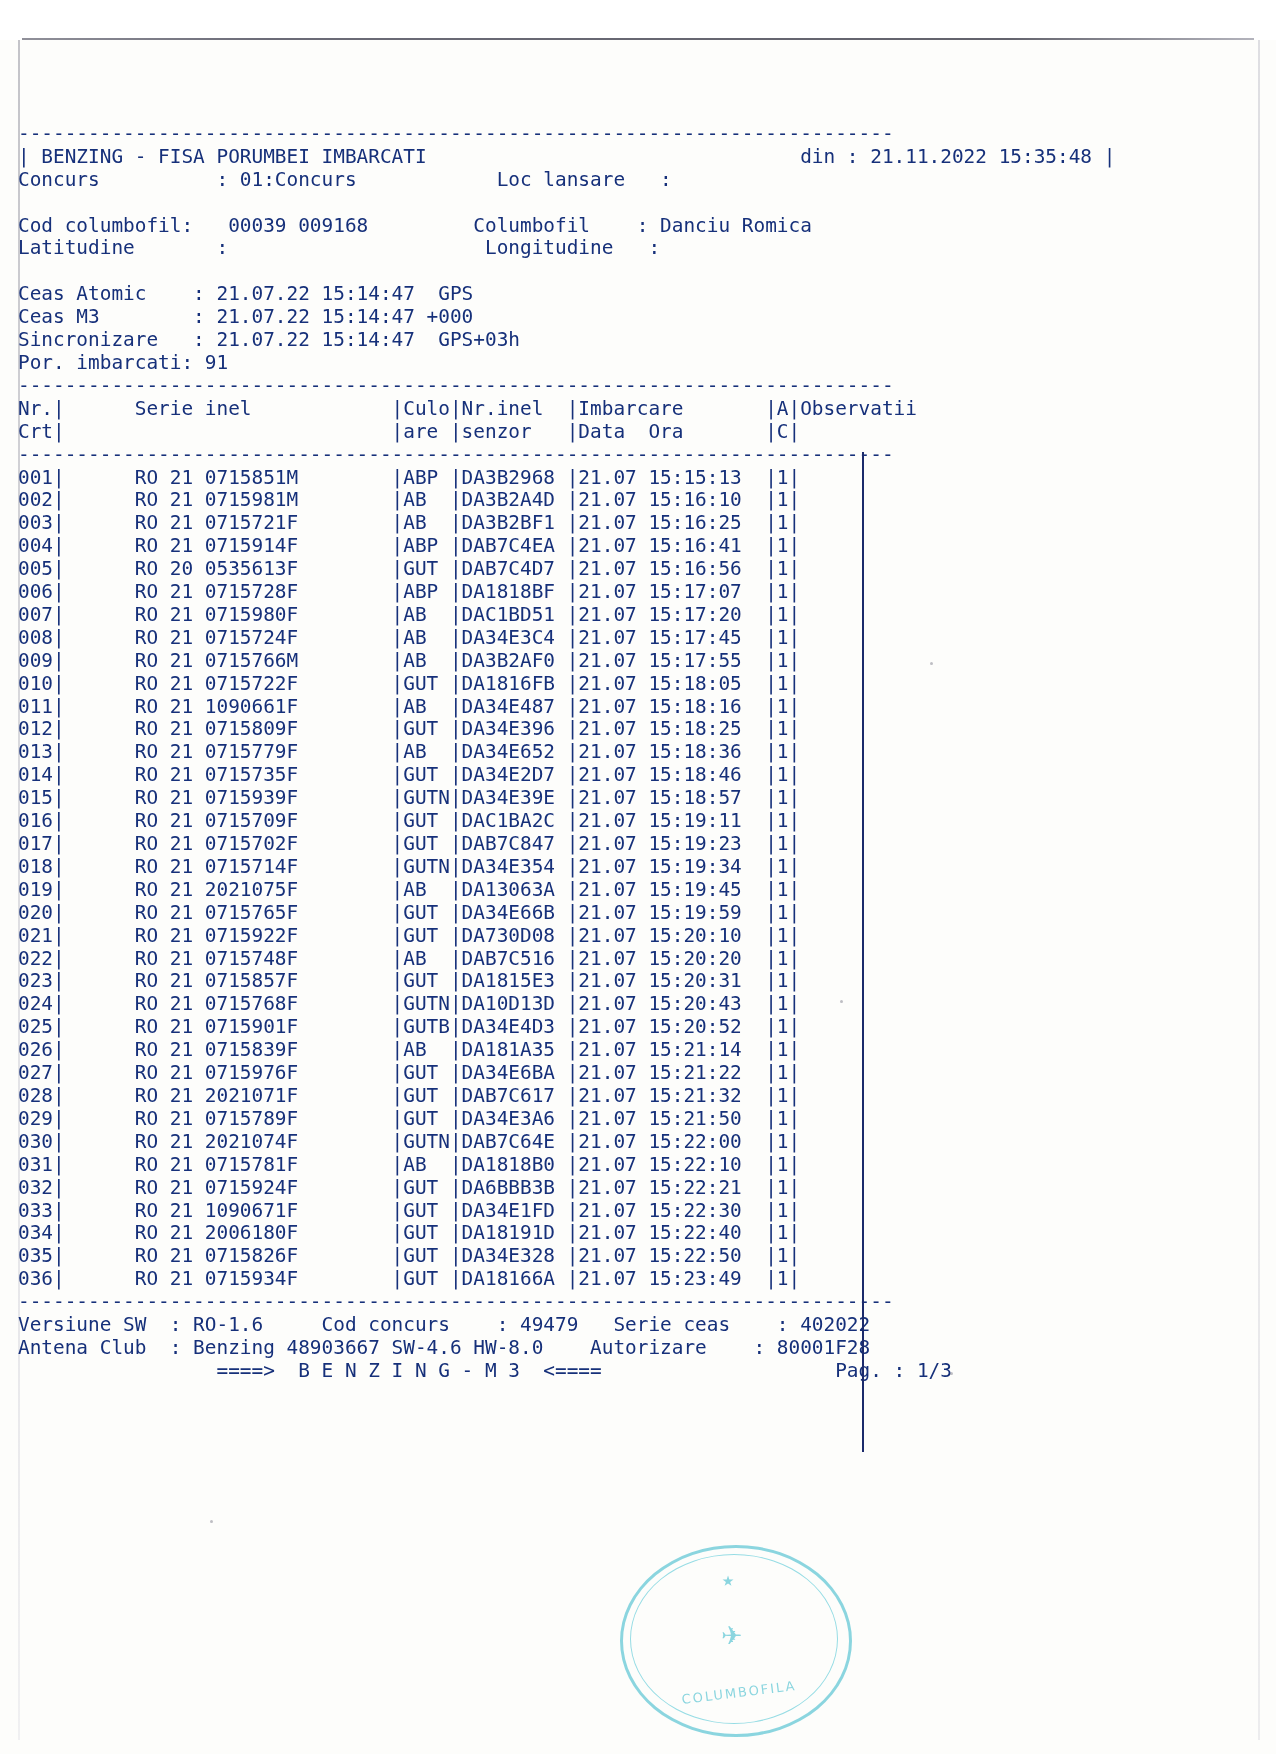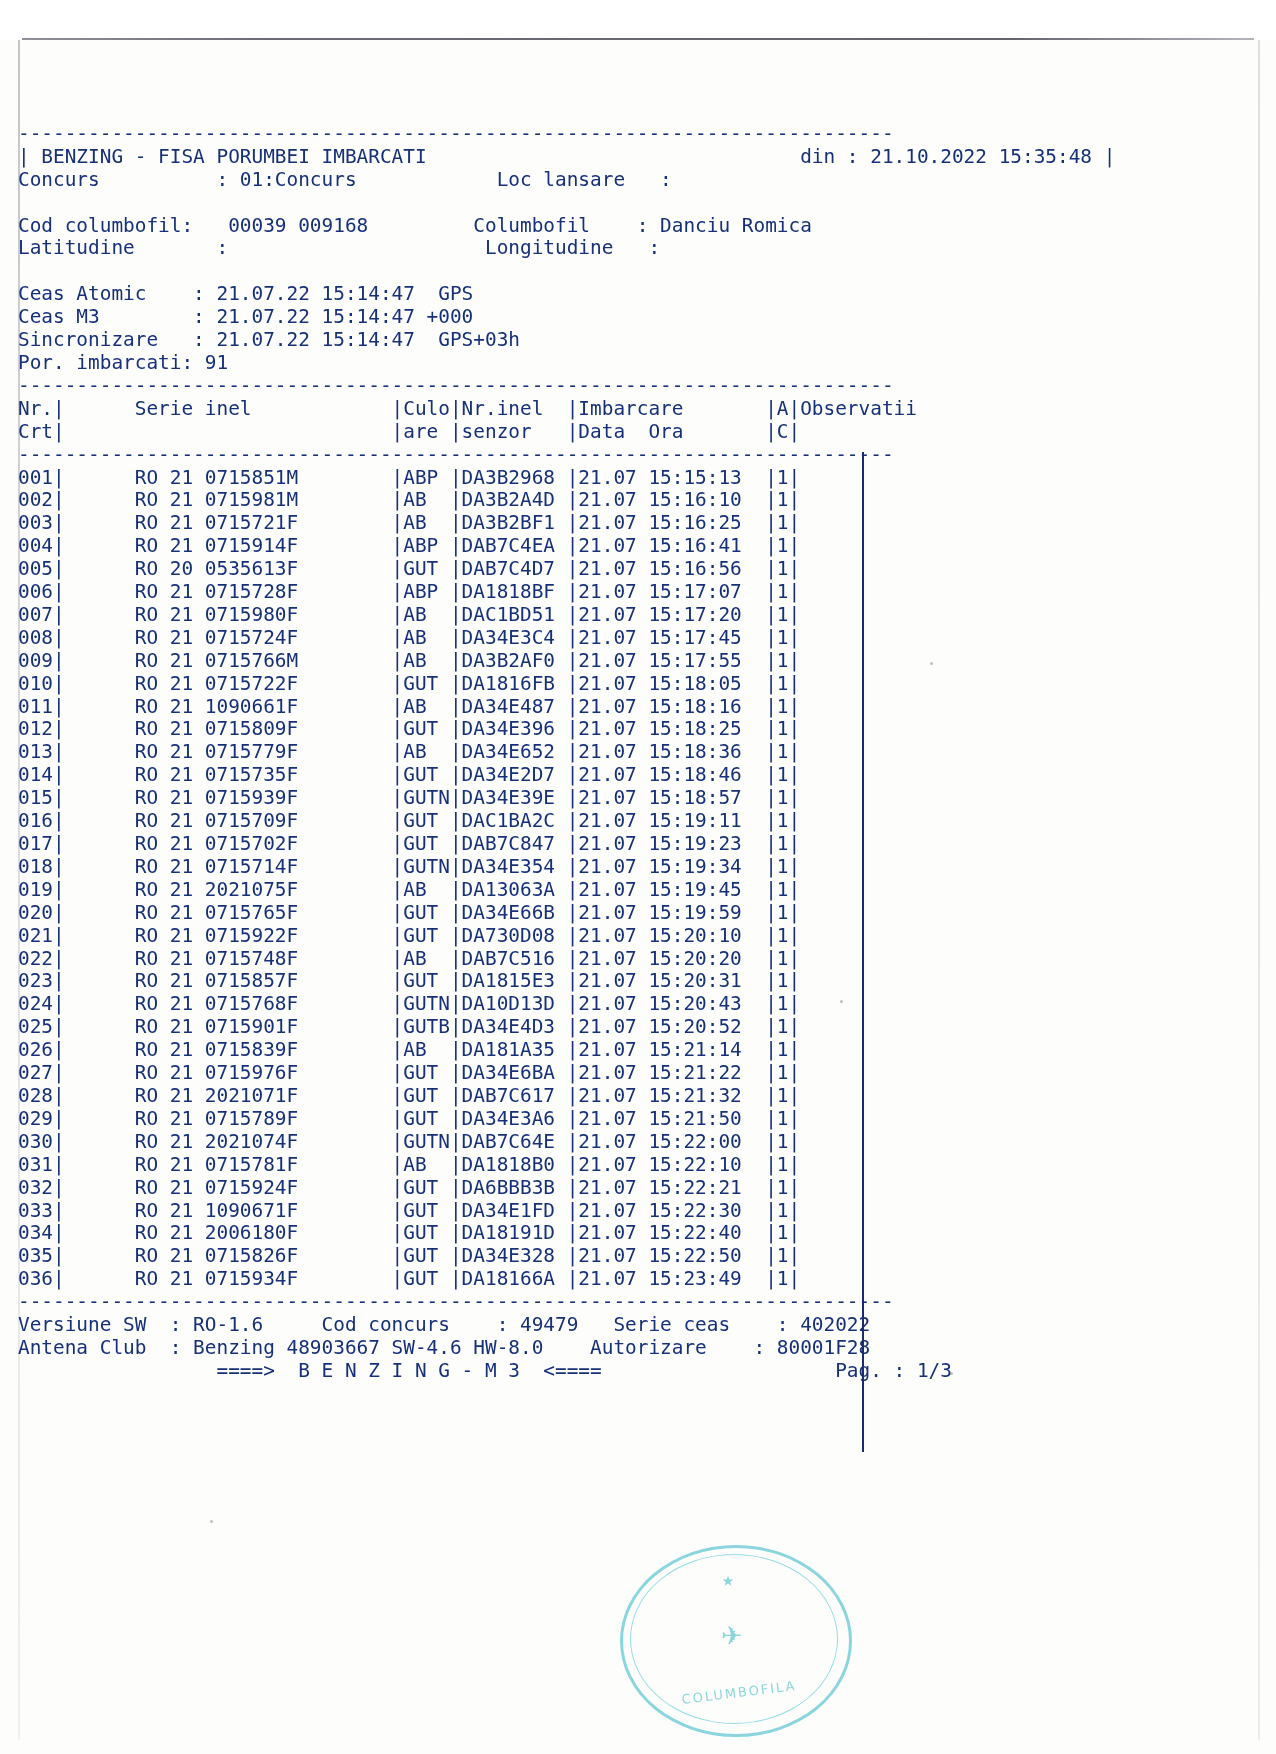--- a/index.html
+++ b/index.html
@@ -120,21 +120,21 @@
 <body>
 
 <div class="page">
   <div class="edge-top"></div>
   <div class="edge-line-top"></div>
   <div class="edge-left"></div>
   <div class="edge-right"></div>
 
   <div class="doc">
 <span>---------------------------------------------------------------------------</span>
-<span>| BENZING - FISA PORUMBEI IMBARCATI                                din : 21.10.2022 15:35:48 |</span>
+<span>| BENZING - FISA PORUMBEI IMBARCATI                                din : 21.11.2022 15:35:48 |</span>
 <span>Concurs          : 01:Concurs            Loc lansare   : 
 
 Cod columbofil:   00039 009168         Columbofil    : Danciu Romica
 Latitudine       :                      Longitudine   : 
 
 Ceas Atomic    : 21.07.22 15:14:47  GPS
 Ceas M3        : 21.07.22 15:14:47 +000
 Sincronizare   : 21.07.22 15:14:47  GPS+03h
 Por. imbarcati: 91</span>
 <span>---------------------------------------------------------------------------</span>

